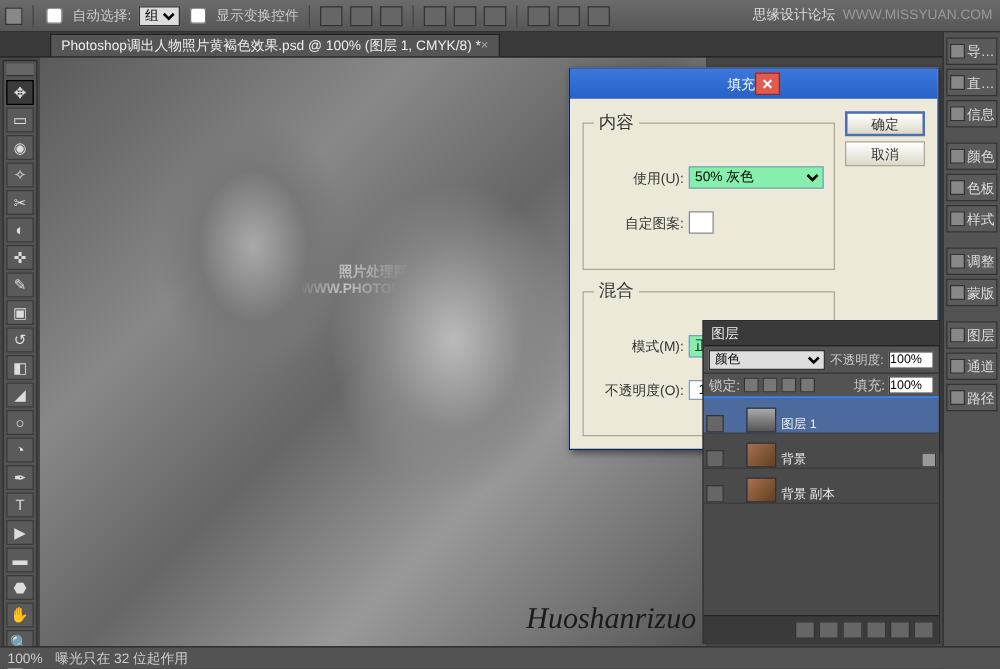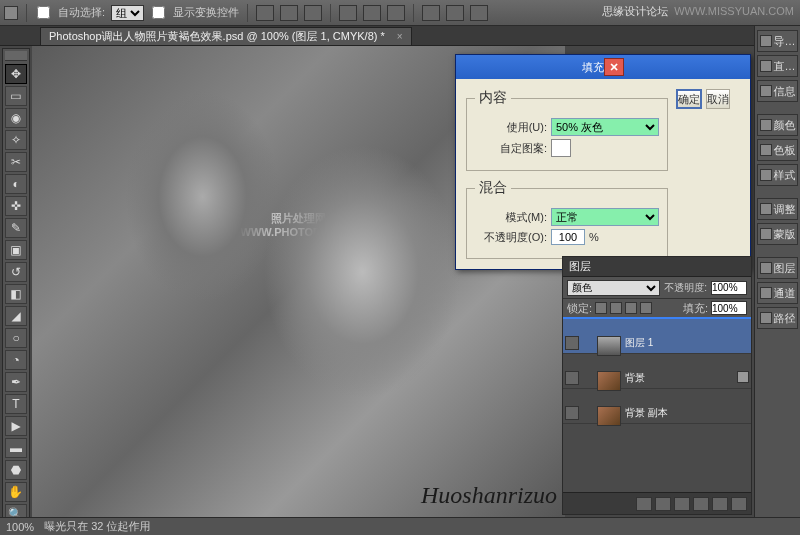--- a/index.html
+++ b/index.html
@@ -6,21 +6,21 @@
 body{background:#464646;width:800px;height:535px;overflow:hidden;position:relative;color:#ccc}
 .options-bar{height:26px;background:linear-gradient(#6b6b6b,#565656);border-bottom:1px solid #2a2a2a;display:flex;align-items:center;padding:0 4px;gap:6px}
 .options-bar .ico{width:14px;height:14px;background:#888;border:1px solid #333}
 .options-bar input[type=checkbox]{margin:0 2px}
 .options-bar select{font-size:11px;background:#ddd;border:1px solid #333;height:16px}
 .options-bar .sep{width:1px;height:18px;background:#444;margin:0 2px}
 .options-bar .tbtn{width:18px;height:16px;background:#666;border:1px solid #333}
 .brand{position:absolute;right:6px;top:4px;font-size:12px;color:#ddd}
 .brand .url{font-size:11px;color:#999;margin-left:6px}
 .doc-tab{height:20px;background:#3a3a3a;border-bottom:1px solid #222;display:flex;align-items:center;padding-left:40px}
-.doc-tab .tab{background:#555;border:1px solid #222;border-bottom:none;padding:2px 8px;height:18px;color:#eee;display:flex;align-items:center;gap:12px}
+.doc-tab .tab{background:#555;border:1px solid #222;border-bottom:none;padding:2px 8px;height:18px;color:#eee;display:flex;align-items:center;gap:0}
 .doc-tab .tab .x{color:#aaa;font-size:10px}
 .toolbox{position:absolute;left:2px;top:48px;width:28px;background:#535353;border:1px solid #2a2a2a;padding:2px;display:flex;flex-direction:column;gap:0}
 .toolbox .thdr{height:10px;background:#666;border-bottom:1px solid #333;margin-bottom:2px}
 .toolbox .tool{width:22px;height:20px;background:#5a5a5a;border:1px solid #3a3a3a;margin:1px auto;display:flex;align-items:center;justify-content:center;color:#ddd;font-size:12px}
 .toolbox .tool.sel{background:#3a3a3a;border-color:#000}
 .toolbox .swatch{width:22px;height:22px;margin:4px auto;position:relative}
 .toolbox .swatch .fg{width:14px;height:14px;background:#fff;border:1px solid #000;position:absolute;top:0;left:0}
 .canvas-area{position:absolute;left:32px;top:46px;right:235px;bottom:18px;background:#333;overflow:hidden}
 .canvas-area .img{width:100%;height:100%;background:linear-gradient(135deg,#5a5a5a 0%,#888 30%,#666 50%,#999 70%,#555 100%);position:relative}
 .canvas-area .img::after{content:"";position:absolute;inset:0;background:radial-gradient(ellipse 140px 180px at 62% 48%,#bbb 0%,#888 40%,transparent 70%),radial-gradient(ellipse 110px 150px at 32% 32%,#aaa 0%,#777 40%,transparent 70%)}
@@ -33,47 +33,47 @@
 .right-dock .sp{height:6px}
 .layers-panel{position:absolute;right:48px;top:256px;width:190px;bottom:20px;background:#535353;border:1px solid #2a2a2a;display:flex;flex-direction:column}
 .layers-panel .hdr{height:20px;background:#3a3a3a;display:flex;align-items:center;padding:0 6px;color:#eee;border-bottom:1px solid #222}
 .layers-panel .ctrls{height:22px;display:flex;align-items:center;padding:0 4px;gap:4px;border-bottom:1px solid #333}
 .layers-panel .ctrls select{flex:1;font-size:10px;height:16px;background:#ddd;border:1px solid #333}
 .layers-panel .ctrls .lbl{color:#ccc;font-size:10px}
 .layers-panel .ctrls input{width:36px;font-size:10px;height:14px;background:#fff;border:1px solid #333}
 .layers-panel .locks{height:20px;display:flex;align-items:center;padding:0 4px;gap:3px;border-bottom:2px solid #3b82f6;font-size:10px}
 .layers-panel .locks .ic{width:12px;height:12px;background:#777;border:1px solid #333}
 .layers-panel .list{flex:1;overflow:auto;background:#4a4a4a}
-.layer-row{height:28px;display:flex;align-items:flex-start;border-bottom:1px solid #3a3a3a;gap:4px;padding:17px 2px}
+.layer-row{height:28px;display:flex;align-items:flex-end;border-bottom:1px solid #3a3a3a;gap:4px;padding:0 2px}
 .layer-row.sel{background:#4c6a9e}
 .layer-row .eye{width:14px;height:14px;background:#666;border:1px solid #333}
 .layer-row .link{width:10px;height:14px}
 .layer-row .thumb{width:24px;height:20px;background:#888;border:1px solid #333}
 .layer-row .thumb.bw{background:linear-gradient(#aaa,#555)}
 .layer-row .thumb.col{background:linear-gradient(135deg,#a87050,#604020)}
 .layer-row .nm{color:#eee;font-size:10px;flex:1}
 .layer-row .lock{width:12px;height:12px;background:#999;border:1px solid #333}
 .layers-panel .ftr{height:22px;background:#3a3a3a;border-top:1px solid #222;display:flex;align-items:center;justify-content:flex-end;gap:3px;padding:0 4px}
 .layers-panel .ftr .b{width:16px;height:14px;background:#666;border:1px solid #333}
 .dialog{position:absolute;left:455px;top:54px;width:296px;background:#ece9d8;border:1px solid #0a246a;box-shadow:2px 2px 6px rgba(0,0,0,.5)}
 .dialog .titlebar{height:24px;background:linear-gradient(#3b77dd,#2862c7);display:flex;align-items:center;padding:0 4px;color:#fff;font-size:12px;justify-content:center}
 .dialog .titlebar .xbtn{width:20px;height:18px;background:#e35a4f;border:1px solid #8a2a22;color:#fff;display:flex;align-items:center;justify-content:center;font-weight:bold}
 .dialog .body{padding:10px;display:flex;gap:8px}
 .dialog .col-l{flex:1;display:flex;flex-direction:column;gap:8px}
 .dialog fieldset{border:1px solid #aca899;padding:8px 8px 10px;background:#ece9d8}
 .dialog legend{color:#333;font-size:14px;padding:0 4px}
-.dialog .row{display:flex;align-items:center;gap:4px;margin:3px 0}
+.dialog .row{display:flex;align-items:center;gap:4px;margin:18px 0}
 .dialog .row .lbl{width:72px;text-align:right;color:#333}
 .dialog select{flex:1;height:18px;background:#86efac;border:1px solid #7f9db9;font-size:11px}
 .dialog input[type=text]{width:34px;height:16px;border:1px solid #7f9db9;background:#fff;font-size:11px;text-align:center}
 .dialog .pct{color:#333}
 .dialog .pattern{width:20px;height:18px;background:#fff;border:1px solid #888}
 .dialog input[type=checkbox]{margin-right:4px}
 .dialog .chklbl{color:#333}
-.dialog .col-r{width:64px;display:flex;flex-direction:row;gap:4px}
+.dialog .col-r{width:64px;display:flex;flex-direction:column;gap:4px}
 .dialog .btn{height:20px;background:linear-gradient(#fff,#dcdac9);border:1px solid #aca899;color:#333;font-size:11px;display:flex;align-items:center;justify-content:center}
 .dialog .btn.primary{border:2px solid #4a6fb3}
 </style>
 </head>
 <body>
 
 <div class="options-bar">
   <span class="ico"></span>
   <span class="sep"></span>
   <input type="checkbox" style="">

